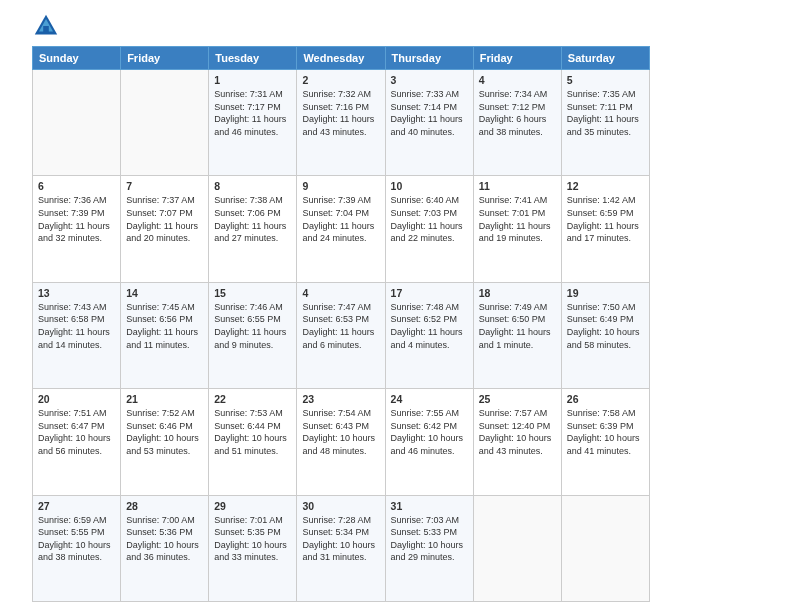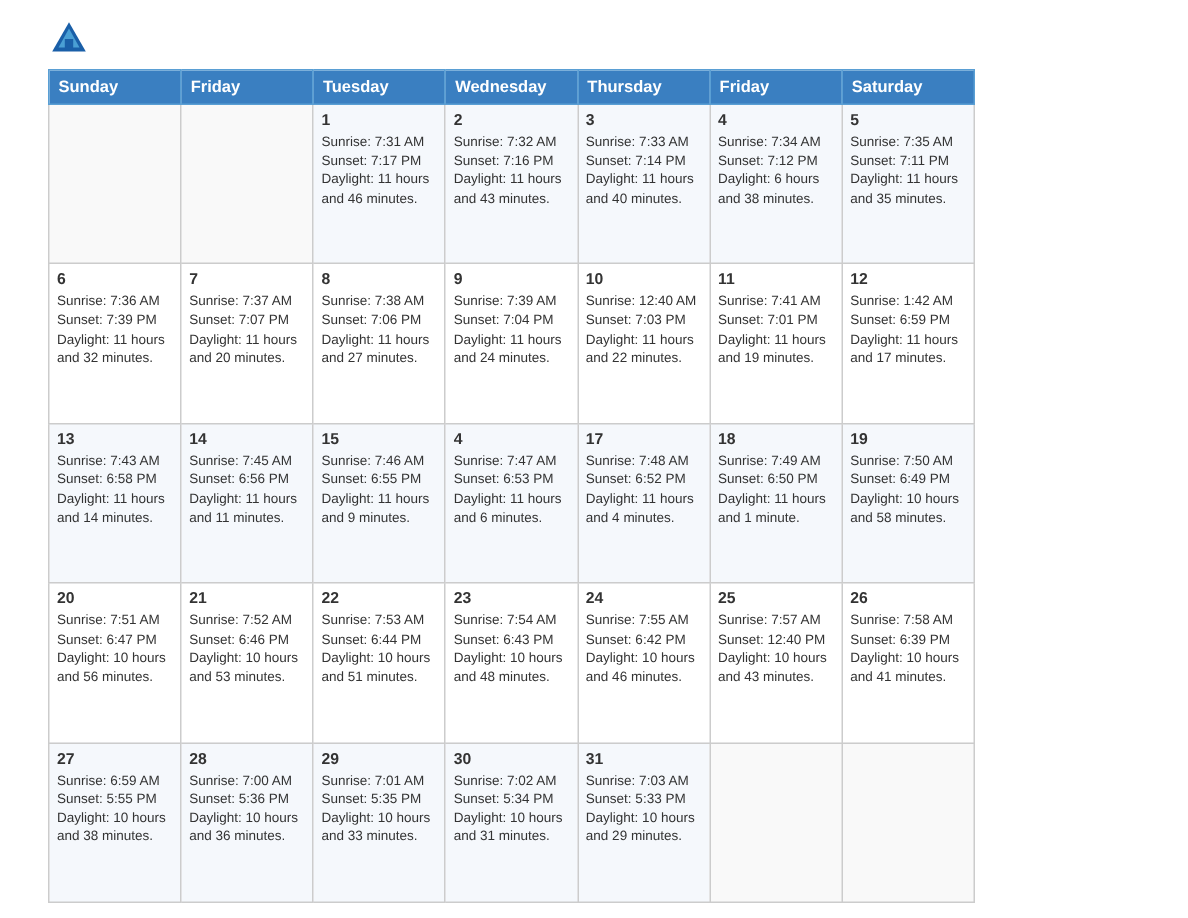--- a/index.html
+++ b/index.html
@@ -205,21 +205,21 @@
             <span class="day-num">9</span>
             <div class="day-info">
               <div>Sunrise: 7:39 AM</div>
               <div>Sunset: 7:04 PM</div>
               <div>Daylight: 11 hours and 24 minutes.</div>
             </div>
           </td>
           <td>
             <span class="day-num">10</span>
             <div class="day-info">
-              <div>Sunrise: 12:40 AM</div>
+              <div>Sunrise: 6:40 AM</div>
               <div>Sunset: 7:03 PM</div>
               <div>Daylight: 11 hours and 22 minutes.</div>
             </div>
           </td>
           <td>
             <span class="day-num">11</span>
             <div class="day-info">
               <div>Sunrise: 7:41 AM</div>
               <div>Sunset: 7:01 PM</div>
               <div>Daylight: 11 hours and 19 minutes.</div>
@@ -371,21 +371,21 @@
             <span class="day-num">29</span>
             <div class="day-info">
               <div>Sunrise: 7:01 AM</div>
               <div>Sunset: 5:35 PM</div>
               <div>Daylight: 10 hours and 33 minutes.</div>
             </div>
           </td>
           <td>
             <span class="day-num">30</span>
             <div class="day-info">
-              <div>Sunrise: 7:02 AM</div>
+              <div>Sunrise: 7:28 AM</div>
               <div>Sunset: 5:34 PM</div>
               <div>Daylight: 10 hours and 31 minutes.</div>
             </div>
           </td>
           <td>
             <span class="day-num">31</span>
             <div class="day-info">
               <div>Sunrise: 7:03 AM</div>
               <div>Sunset: 5:33 PM</div>
               <div>Daylight: 10 hours and 29 minutes.</div>

